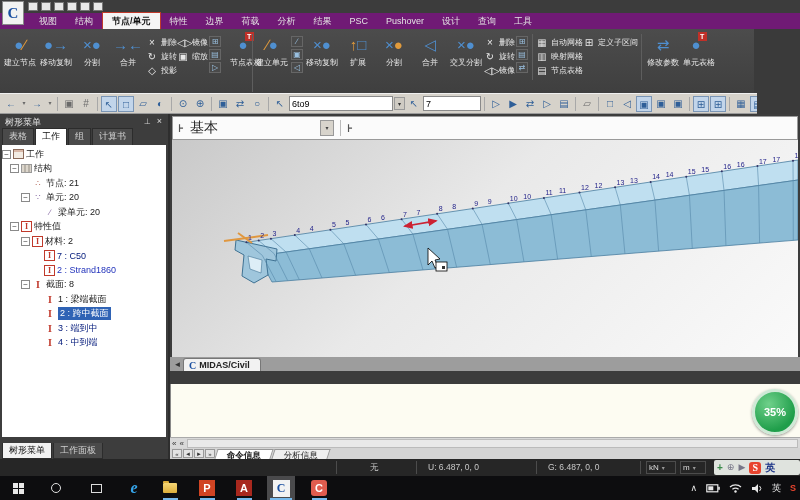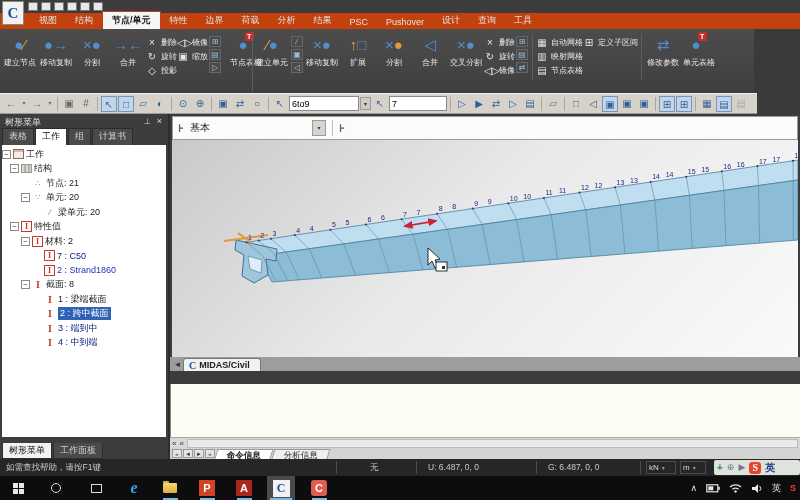--- a/index.html
+++ b/index.html
@@ -10,21 +10,21 @@
 
   
   .titlebar{left:0;top:0;width:800px;height:13px;background:linear-gradient(#cfcfcf,#b4b4b4);color:#222;font-size:8px;line-height:13px;text-align:center;white-space:nowrap}
   .applogo{left:2px;top:1px;width:22px;height:24px;background:#f2f2f2;border:1px solid #888;z-index:5;text-align:center}
   .applogo span{font-size:15px;font-weight:bold;color:#1a4fa0;font-family:"Liberation Serif",serif;line-height:22px}
   .qat{left:28px;top:1px;height:11px;display:flex;gap:3px;align-items:center}
   .qat .qi{width:10px;height:9px;border:1px solid #777;background:#e8e8e8;font-size:6px;line-height:7px;text-align:center;color:#345}
   .qat .qi.b{color:#1a5fb0}
 
   
-  .menurow{left:0;top:13px;width:800px;height:16px;background:#c2410c;display:flex;align-items:flex-end;padding-left:30px}
+  .menurow{left:0;top:13px;width:800px;height:16px;background:#701a75;display:flex;align-items:center;padding-left:30px}
   .mtab{color:#e3e3e3;font-size:9px;padding:2px 9px 2px;cursor:default;white-space:nowrap}
   .mtab.active{background:#f5f5f5;color:#111;border:1px solid #c03a2b;border-bottom:none;font-weight:bold}
 
   
   .ribbon{left:0;top:29px;width:800px;height:64px;background:linear-gradient(#4c4c4c,#3f3f3f)}
   .rgroup{position:absolute;top:0;height:64px}
   .rbody{display:flex;align-items:flex-start;height:54px;padding:2px 2px 0 2px}
   .rband{position:absolute;left:0;bottom:0;width:100%;height:10px;background:#2d2d2d;color:#c4c4c4;font-size:8px;text-align:center;line-height:10px}
   .rbtn{min-width:36px;text-align:center;color:#e8e8e8;font-size:8px;line-height:9px;padding:1px 2px}
   .ric{height:26px;line-height:26px;font-size:15px}
@@ -71,21 +71,21 @@
   .tlabel.navy{color:#00187a}
   .tlabel.blue{color:#2233bb}
   .trow.sel .tlabel{background:#2f63b5;color:#fff;padding:0 2px}
   .sbottom{position:absolute;left:0;bottom:0;width:100%;height:16px;display:flex;align-items:flex-start;padding-left:2px;gap:1px}
   .sbtab{font-size:9px;color:#cfcfcf;padding:1px 6px;background:#4a4a4a;border:1px solid #2c2c2c;border-top:none}
   .sbtab.active{background:#f2f2f2;color:#111}
 
   
   .minibar{left:172px;top:116px;width:626px;height:24px;background:#fbfbfb;border:1px solid #9a9a9a;display:flex;align-items:center;padding-left:5px;gap:6px}
   .mb-ic{color:#555;font-size:11px;font-weight:bold}
-  .mb-label{font-size:10px;color:#222}
+  .mb-label{font-size:14px;color:#222}
   .mb-combo{width:14px;height:16px;background:#d8d4cc;border:1px solid #999;font-size:6px;text-align:center;line-height:15px;color:#444;margin-left:96px}
   .mb-sep{width:1px;height:16px;background:#bbb}
   .canvas{left:172px;top:140px;width:626px;height:217px;background:linear-gradient(135deg,#c9c9c9 0%,#e9e9e9 45%,#fafafa 100%)}
   .canvas svg{display:block}
 
   .doctabs{left:170px;top:357px;width:630px;height:14px;background:#9d9d9d;display:flex;align-items:flex-end;padding-left:2px}
   .dnav{width:11px;height:12px;font-size:8px;line-height:12px;text-align:center;color:#333}
   .doctab{display:flex;align-items:center;gap:3px;background:#f2f2f2;border:1px solid #777;border-bottom:none;padding:0 10px 0 5px;height:13px;font-size:9px;font-weight:bold;color:#222;border-radius:3px 3px 0 0}
   .doctab .dc{color:#1a4fa0;font-family:"Liberation Serif",serif;font-weight:bold;font-size:10px}
 
@@ -320,21 +320,21 @@
     <span class="tbi">◐</span>
     <span class="tsep"></span>
     <span class="tbi">⊙</span>
     <span class="tbi">⊕</span>
     <span class="tsep"></span>
     <span class="tbi">▣</span>
     <span class="tbi">⇄</span>
     <span class="tbi">○</span>
     <span class="tsep"></span>
     <span class="tbi">↖</span>
-    <div class="tcombo" style="width:70px">
+    <div class="tcombo" style="width:104px">
       <input value="6to9" style="">
     </div>
     <span class="tdrop">▾</span>
     <span class="tbi">↖</span>
     <div class="tcombo" style="width:58px">
       <input value="7" style="">
     </div>
     <span class="tsep"></span>
     <span class="tbi">▷</span>
     <span class="tbi">▶</span>
@@ -575,36 +575,36 @@
 
   <div class="abs doctabs">
     <span class="dnav">◄</span>
     <span class="doctab">
       <span class="dc">C</span>
       <span>MIDAS/Civil</span>
     </span>
   </div>
 
   <div class="abs infobody"></div>
+  <div class="abs badge">35%</div>
   <div class="abs infoscroll">
     <span class="iscr">«</span>
     <span class="iscr">«</span>
     <div class="itrack"></div>
   </div>
   <div class="abs infotabs">
     <span class="inav">«</span>
     <span class="inav">◄</span>
     <span class="inav">►</span>
     <span class="inav">»</span>
     <span class="itab active"><span>命令信息</span></span>
     <span class="itab"><span>分析信息</span></span>
   </div>
 
   <div class="abs statusbar">
-    <span class="cell" style="left:6px">如需查找帮助，请按F1键</span>
     <span class="ssep" style="left:336px"></span>
     <span class="cell" style="left:370px">无</span>
     <span class="ssep" style="left:416px"></span>
     <span class="cell" style="left:428px">U: 6.487, 0, 0</span>
     <span class="ssep" style="left:536px"></span>
     <span class="cell" style="left:548px">G: 6.487, 0, 0</span>
     <span class="ssep" style="left:640px"></span>
     <span class="scombo" style="left:646px;width:30px">
       <span>kN</span><span class="ca">▾</span>
     </span>

